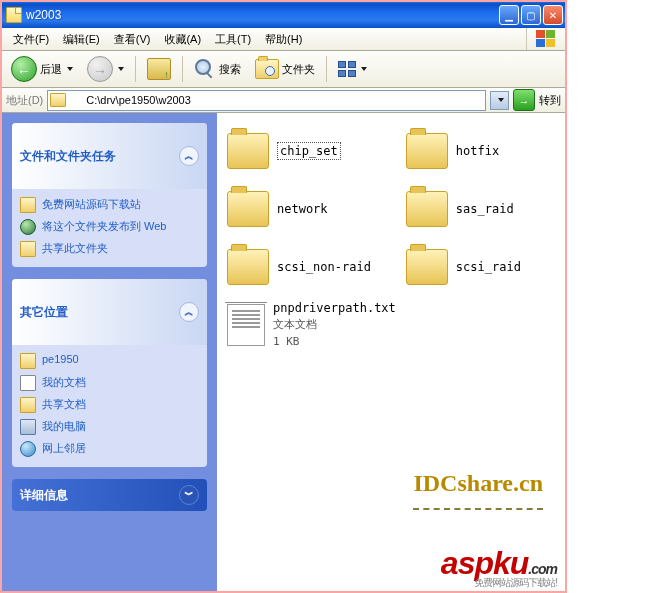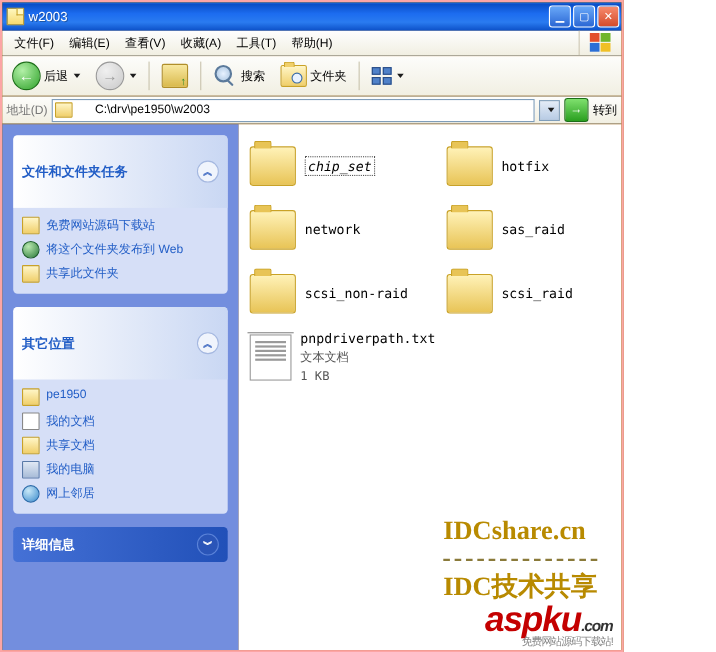--- a/index.html
+++ b/index.html
@@ -63,21 +63,21 @@
   
   .content{flex:1;background:#fff;padding:12px 10px;box-sizing:border-box;position:relative;}
   .grid{display:grid;grid-template-columns:1fr 1fr;grid-auto-rows:52px;gap:6px 10px;}
   .fitem{display:flex;align-items:center;gap:8px;}
   .bigfold{width:40px;height:34px;background:linear-gradient(#fff2b8,#e8c456);border:1px solid #c9a227;border-radius:3px;position:relative;flex-shrink:0;}
   .bigfold:before{content:"";position:absolute;top:-6px;left:3px;width:14px;height:6px;background:#e8c456;border:1px solid #c9a227;border-bottom:none;border-radius:2px 2px 0 0;}
   .txticon{width:36px;height:40px;background:#fff;border:1px solid #9a9a9a;position:relative;flex-shrink:0;}
   .txticon:before{content:"";position:absolute;top:5px;left:4px;right:4px;height:2px;background:#9a9a9a;box-shadow:0 4px 0 #9a9a9a,0 8px 0 #9a9a9a,0 12px 0 #9a9a9a,0 16px 0 #9a9a9a;}
   .txticon .ring{position:absolute;left:-3px;top:-3px;right:-3px;height:8px;border-top:1px solid #888;}
   .fname{font-family:"SimSun",monospace;font-size:12px;line-height:1.35;}
-  .fname.box{border:1px dotted #555;padding:0 2px;font-style:italic;}
+  .fname.box{border:1px dotted #555;padding:0 2px;}
   .sub{color:#555;font-size:11px;}
   .watermark{position:absolute;right:22px;top:350px;font-family:"SimSun",serif;color:#b88a00;font-size:24px;font-weight:bold;text-align:left;line-height:1.7;}
   .watermark hr{border:none;border-top:2px dashed #8a7a3a;margin:4px 0;}
   .aspku{position:absolute;right:8px;bottom:6px;font-family:Arial;font-size:32px;font-weight:bold;font-style:italic;letter-spacing:-1px;}
   .aspku .a{color:#c40000;}
   .aspku .b{color:#333;font-size:14px;}
   .aspku .c{color:#888;font-size:10px;font-style:normal;font-weight:normal;display:block;text-align:right;margin-top:-6px;}
 </style>
 </head>
 <body>
@@ -252,21 +252,20 @@
             <span>pnpdriverpath.txt</span><br>
             <span class="sub">文本文档</span><br>
             <span class="sub">1 KB</span>
           </span>
         </div>
       </div>
 
       <div class="watermark">
         <div>IDCshare.cn</div>
         <hr>
-        <div>IDC技术共享</div>
       </div>
 
       <div class="aspku">
         <span class="a">aspku</span><span class="b">.com</span>
         <span class="c">免费网站源码下载站!</span>
       </div>
     </div>
   </div>
 
 </div>

